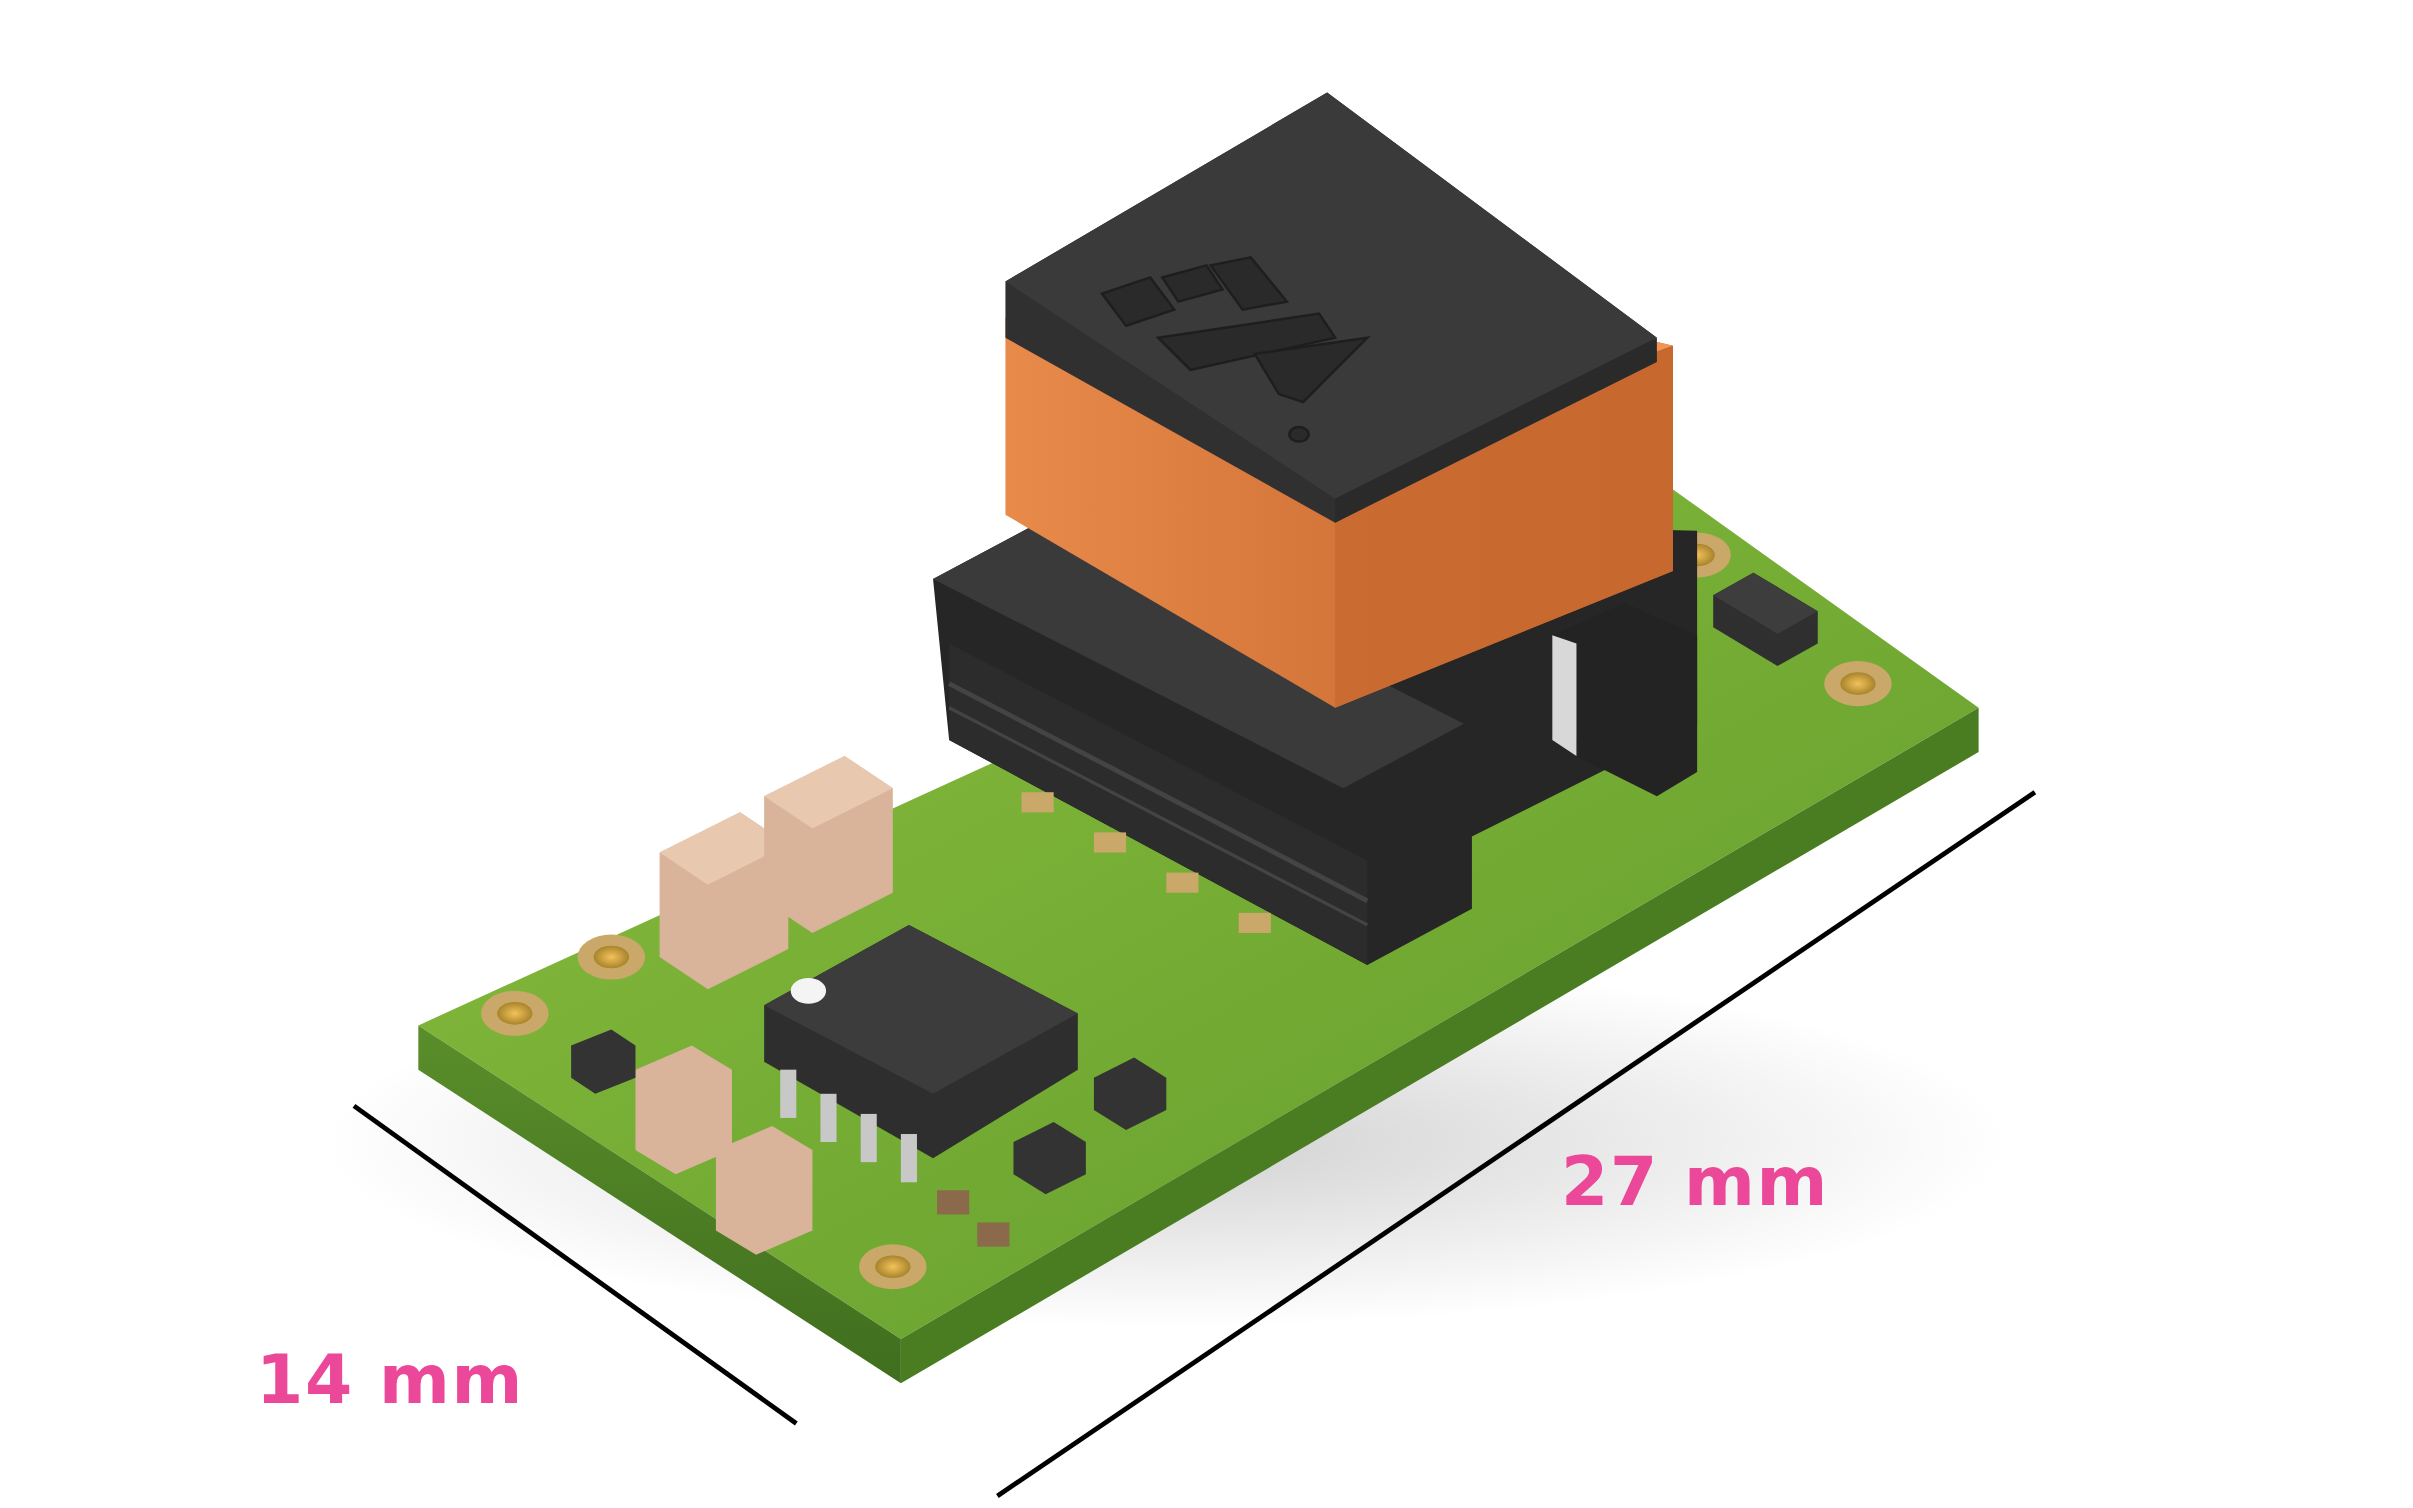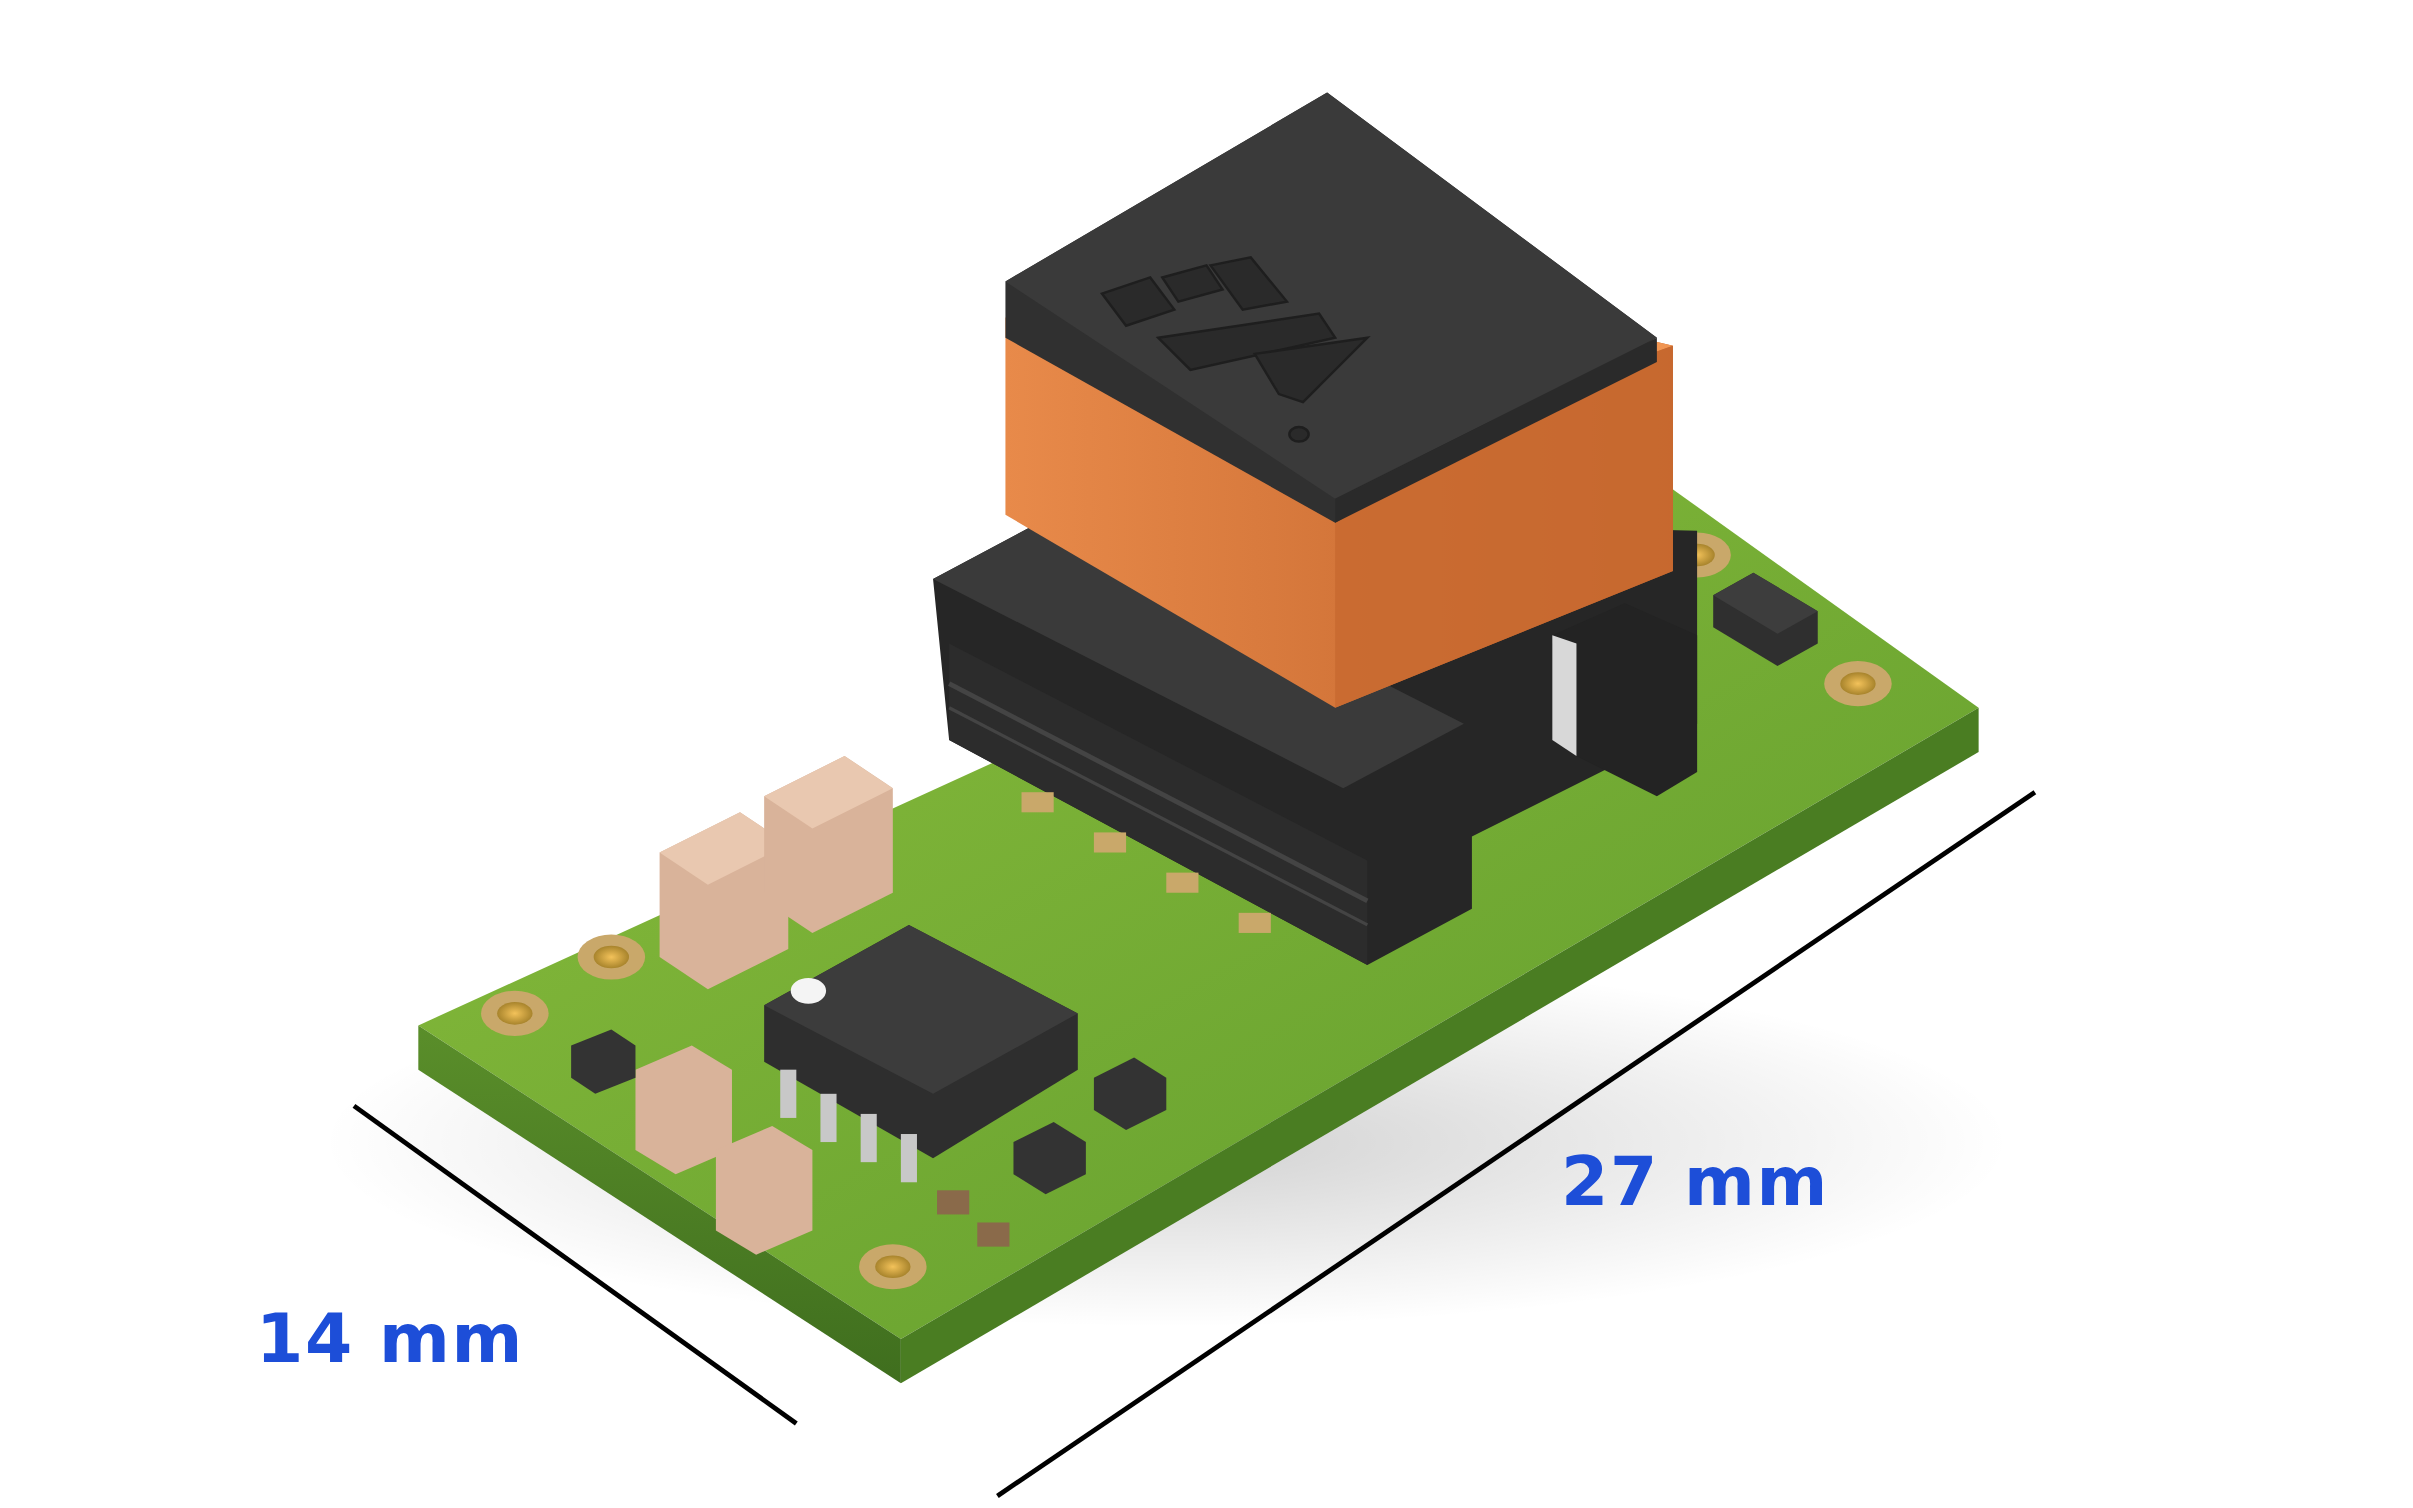--- a/index.html
+++ b/index.html
@@ -1,20 +1,20 @@
 <!DOCTYPE html>
 <html style="font-size:13px"><head>
 <meta charset="utf-8">
 <style>
   html,body{margin:0;padding:0;background:#ffffff;}
   body{width:2413px;height:1508px;overflow:hidden;position:relative;font-family:"DejaVu Sans",sans-serif;}
   #scene{position:absolute;left:0;top:0;width:2413px;height:1508px;}
-  .dim-label{position:absolute;font-family:"DejaVu Sans",sans-serif;font-weight:bold;color:#1d4ed8;font-size:68px;letter-spacing:1.6px;white-space:nowrap;}
+  .dim-label{position:absolute;font-family:"DejaVu Sans",sans-serif;font-weight:bold;color:#ec4899;font-size:68px;letter-spacing:1.6px;white-space:nowrap;}
   #label-length{left:1561px;top:1142px;}
-  #label-width{left:256px;top:1299px;}
+  #label-width{left:256px;top:1340px;}
 </style>
 </head>
 <body>
 
 <svg id="scene" viewBox="0 0 3000 1875" xmlns="http://www.w3.org/2000/svg">
   <defs>
     <linearGradient id="pcbTop" x1="0" y1="0" x2="1" y2="1">
       <stop offset="0" stop-color="#8cbf3d"></stop>
       <stop offset="1" stop-color="#5e9a2c"></stop>
     </linearGradient>

